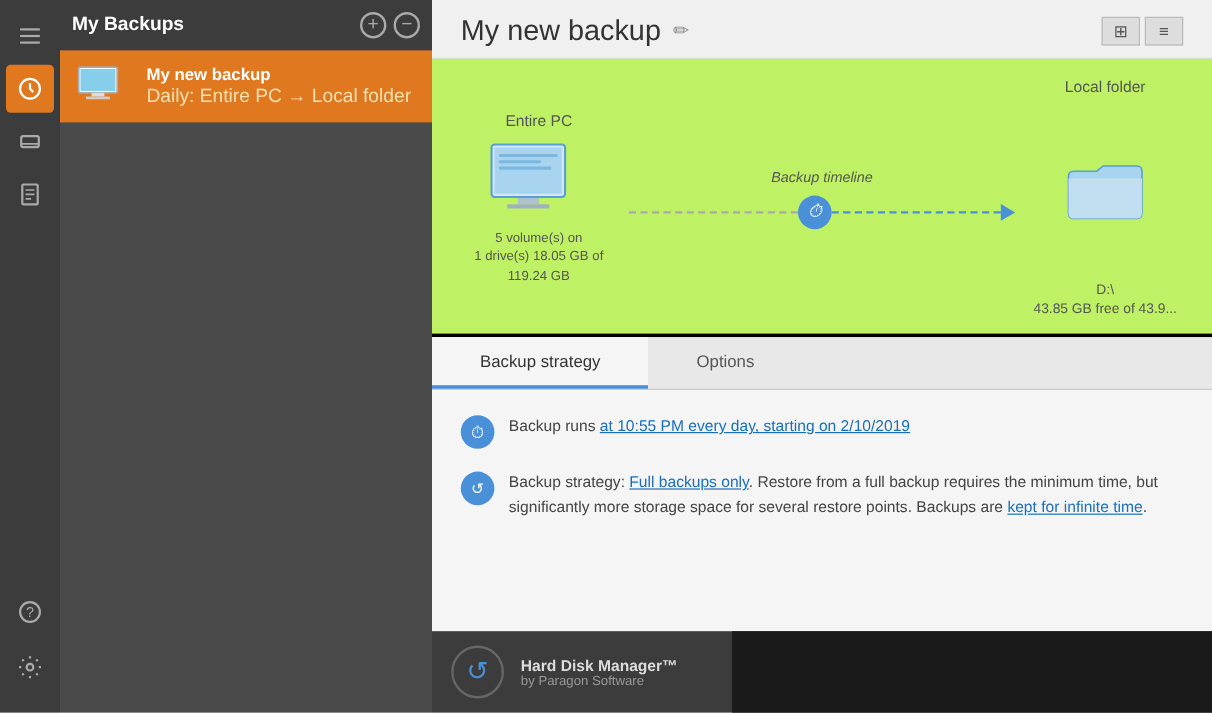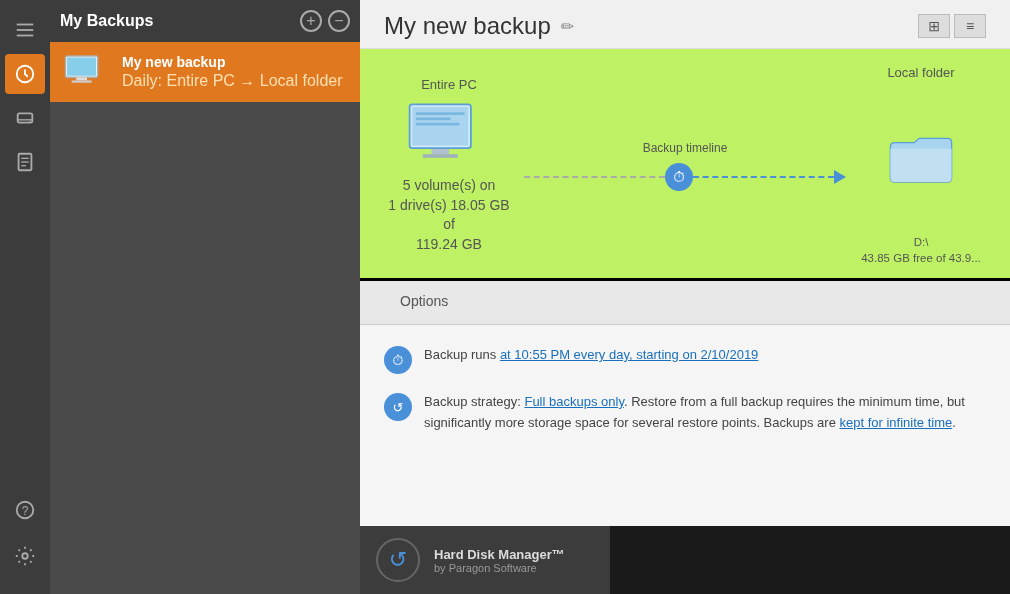--- a/index.html
+++ b/index.html
@@ -164,32 +164,33 @@
       font-size: 13px;
       color: #555;
       margin-bottom: 8px;
     }
     .pc-icon {
       width: 90px;
       height: 70px;
     }
     .source-info {
       margin-top: 6px;
-      font-size: 14px;
+      font-size: 11px;
       color: #555;
       text-align: center;
       line-height: 1.4;
     }
 
     .overview-middle {
       flex: 1;
       display: flex;
       flex-direction: column;
       align-items: center;
       padding: 0 10px;
+      font-style: italic;
     }
     .timeline-label {
       font-size: 12px;
       color: #555;
       margin-bottom: 8px;
     }
     .timeline-arrow {
       display: flex;
       align-items: center;
       width: 100%;
@@ -527,20 +528,21 @@
         <path d="M5 22 L75 22 L75 55 Q75 60 70 60 L10 60 Q5 60 5 55 Z" fill="#c0dff0"></path>
       </svg>
       <div class="dest-info">
         <span style="white-space:pre-line;">D:\
 43.85 GB free of 43.9...</span>
       </div>
     </div>
   </div>
 
   <div class="tabs-bar">
+    <div class="tab active">Backup strategy</div>
     <div class="tab">Options</div>
   </div>
 
   <div class="strategy-content">
 
     <div class="strategy-item">
       <div class="strategy-icon">⏱</div>
       <div class="strategy-text">
         <span>Backup runs </span><a class="strategy-link">at 10:55 PM every day, starting on 2/10/2019</a>
       </div>

